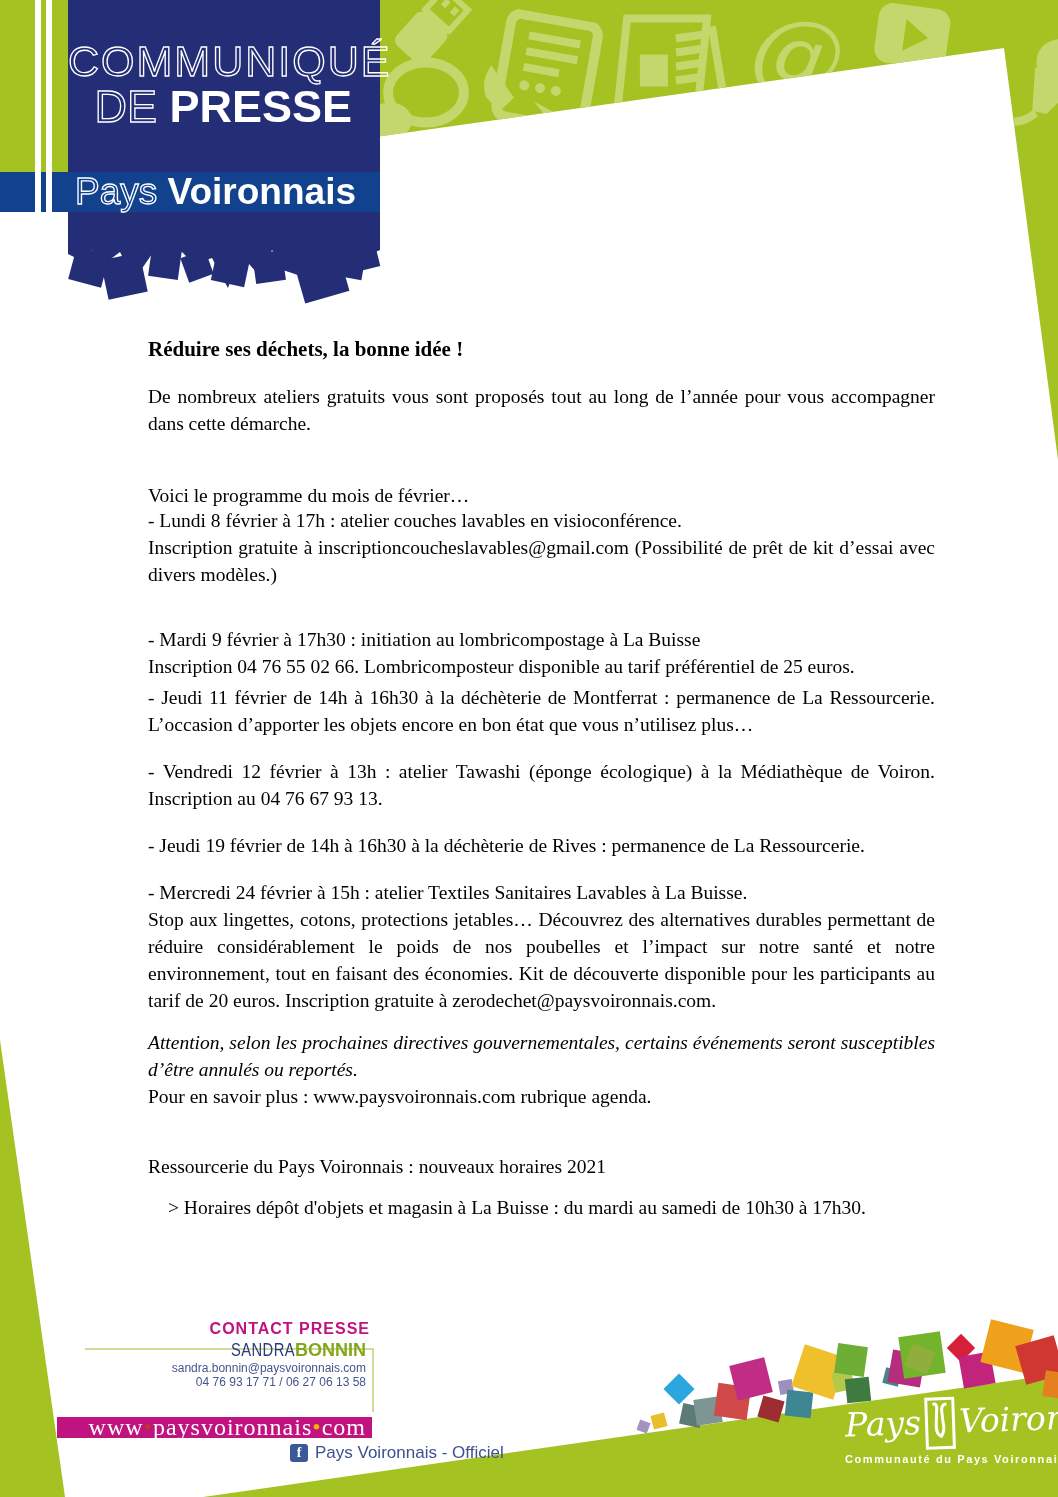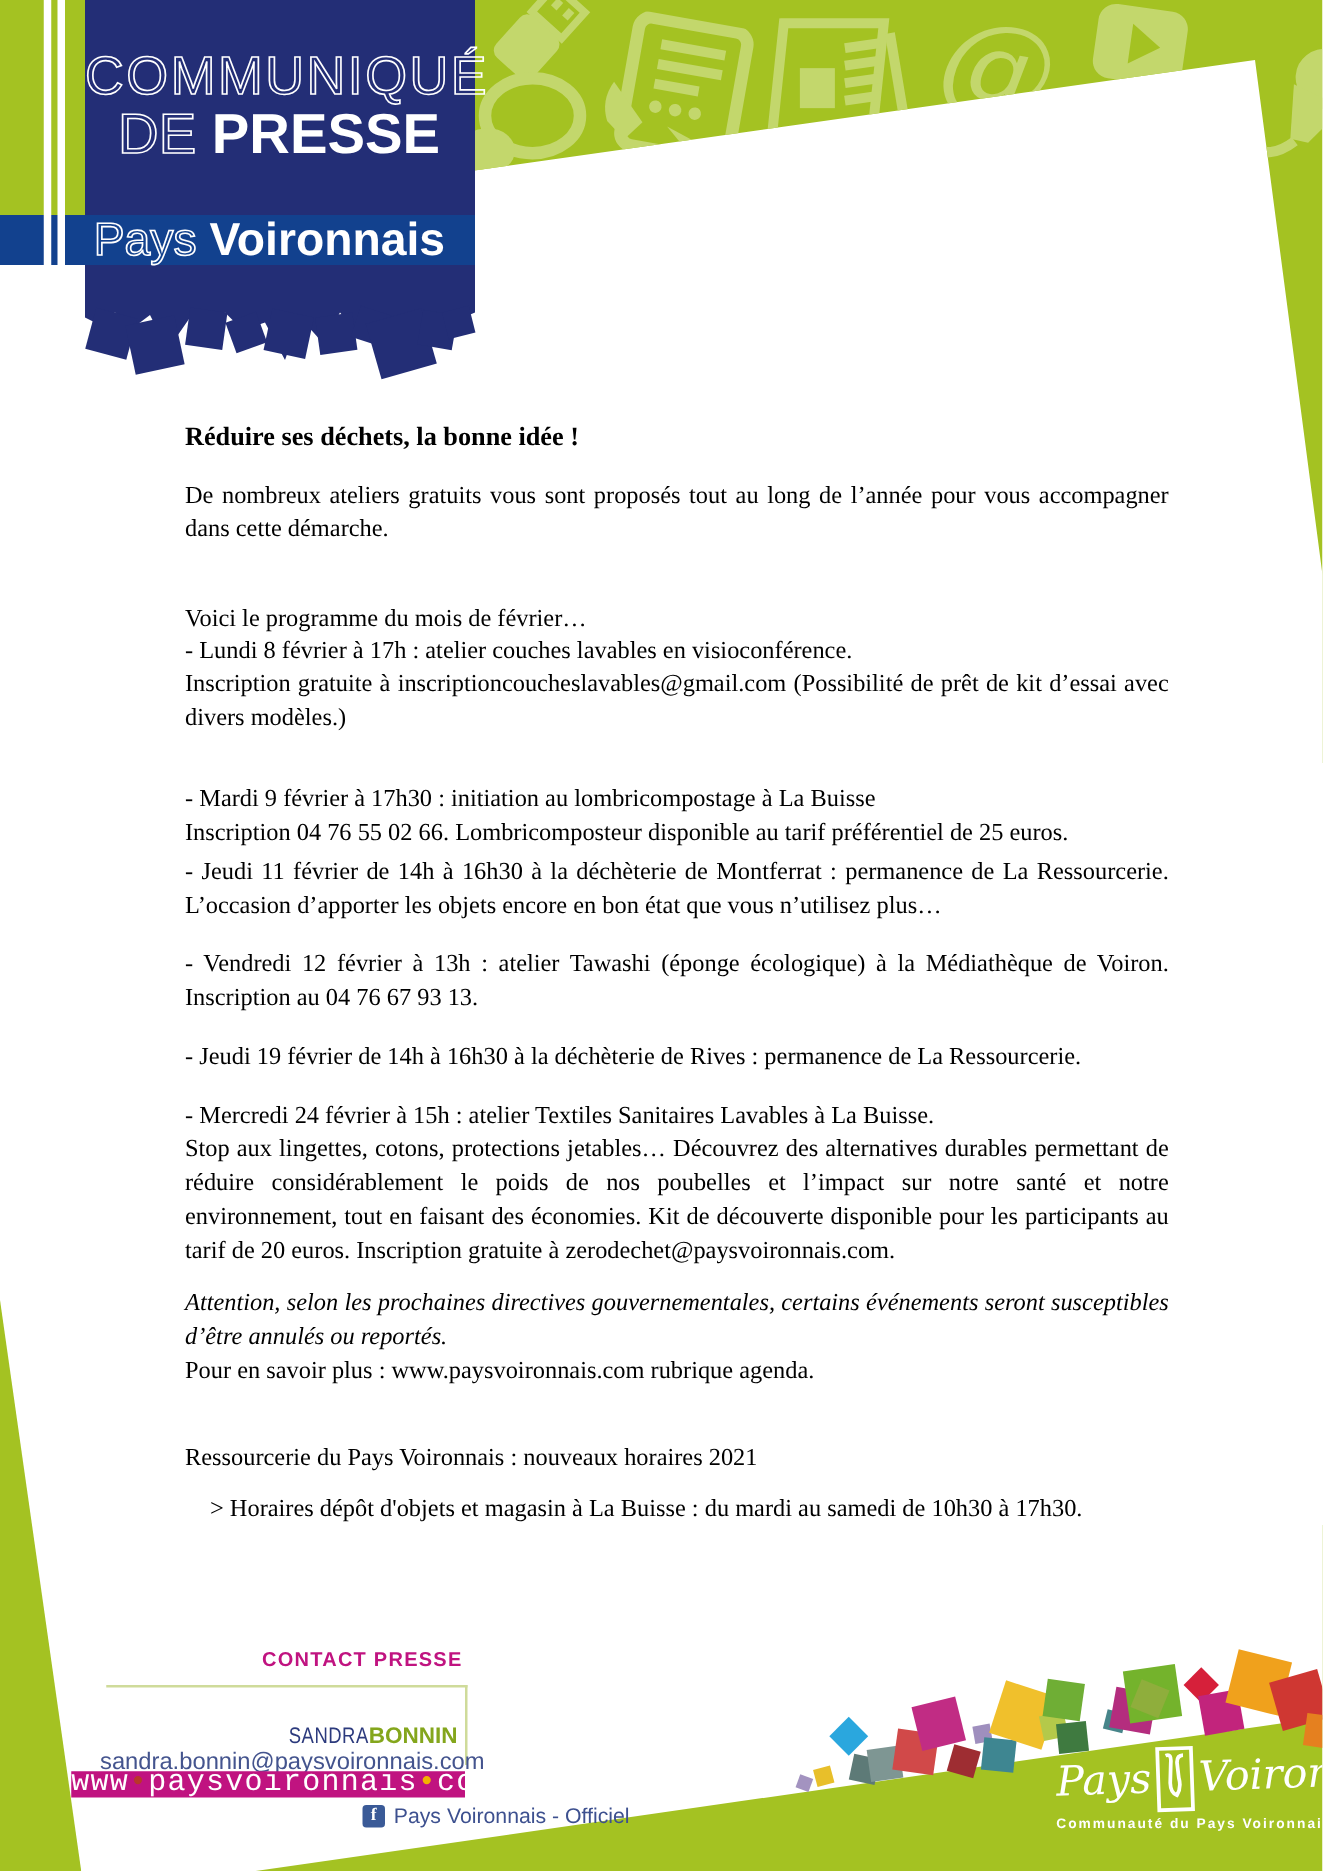--- a/index.html
+++ b/index.html
@@ -49,24 +49,24 @@
   .italic{font-style:italic;}
 
   
   .contact{position:absolute;font-family:"Liberation Sans",sans-serif;text-align:right;}
   .c-head{color:#c01380;font-weight:700;font-size:16px;letter-spacing:1px;}
   .c-rule-h{position:absolute;background:#cfdb9a;height:2px;}
   .c-rule-v{position:absolute;background:#cfdb9a;width:2px;}
   .c-first{color:#2c3a7d;font-size:18px;letter-spacing:.5px;display:inline-block;
     transform:scaleX(.82);transform-origin:right;}
   .c-last{color:#84a61c;font-weight:700;font-size:18px;}
-  .c-mail,.c-tel{color:#44548e;font-size:19px;}
+  .c-mail,.c-tel{color:#44548e;font-size:12px;}
 
   .webbar{position:absolute;left:57px;top:1417px;width:315px;height:21px;background:#c01380;
-    font-family:Liberation Mono, monospace;color:#fff;font-size:24px;line-height:20px;
+    font-family:Liberation Serif, serif;color:#fff;font-size:24px;line-height:20px;
     text-align:right;padding-right:6px;box-sizing:border-box;letter-spacing:1px;}
   .webbar .dot1{color:#b9372a;} .webbar .dot2{color:#f3b200;}
   .fbrow{position:absolute;left:290px;top:1443px;font-family:"Liberation Sans",sans-serif;
     color:#3d508f;font-size:17px;display:flex;align-items:center;gap:7px;}
   .fbicon{width:18px;height:18px;background:#3a5a97;border-radius:3px;color:#fff;
     font-weight:700;text-align:center;line-height:18px;font-size:14px;
     font-family:"Liberation Serif",serif;}
 
   
   .confetti{position:absolute;}
@@ -186,21 +186,21 @@
     <p style="top:1083px;">Pour en savoir plus : www.paysvoironnais.com rubrique agenda.</p>
     <h2 class="bold-head" style="top:1153px;">Ressourcerie du Pays Voironnais : nouveaux horaires 2021</h2>
     <p style="top:1194px;margin-left:20px;">&gt; Horaires dépôt d'objets et magasin à La Buisse : du mardi au samedi de 10h30 à 17h30.</p>
   </div>
 
   <div class="contact" style="left:80px;top:1320px;width:290px;">
     <div class="c-head">CONTACT PRESSE</div>
   </div>
   <div class="c-rule-h" style="left:85px;top:1348px;width:289px;"></div>
   <div class="c-rule-v" style="left:372px;top:1348px;height:64px;"></div>
-  <div class="contact" style="left:80px;top:1378px;width:286px;">
+  <div class="contact" style="left:80px;top:1340px;width:286px;">
     <span class="c-first">SANDRA </span><span class="c-last">BONNIN</span>
     <div class="c-mail">sandra.bonnin@paysvoironnais.com</div>
     <div class="c-tel">04 76 93 17 71 / 06 27 06 13 58</div>
   </div>
 
   <div class="webbar"><span>www</span><span class="dot1">•</span><span>paysvoironnais</span><span class="dot2">•</span><span>com</span></div>
   <div class="fbrow">
     <span class="fbicon">f</span>
     <span>Pays Voironnais - Officiel</span>
   </div>

